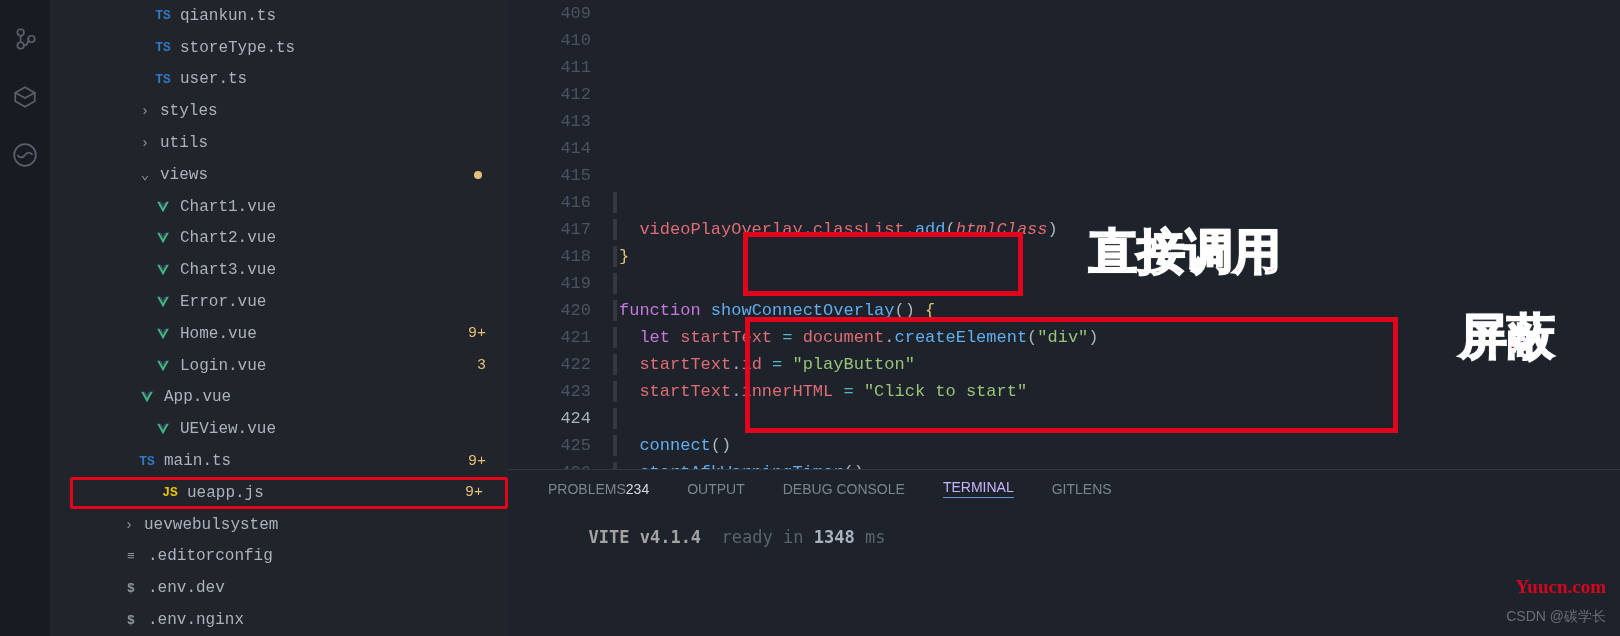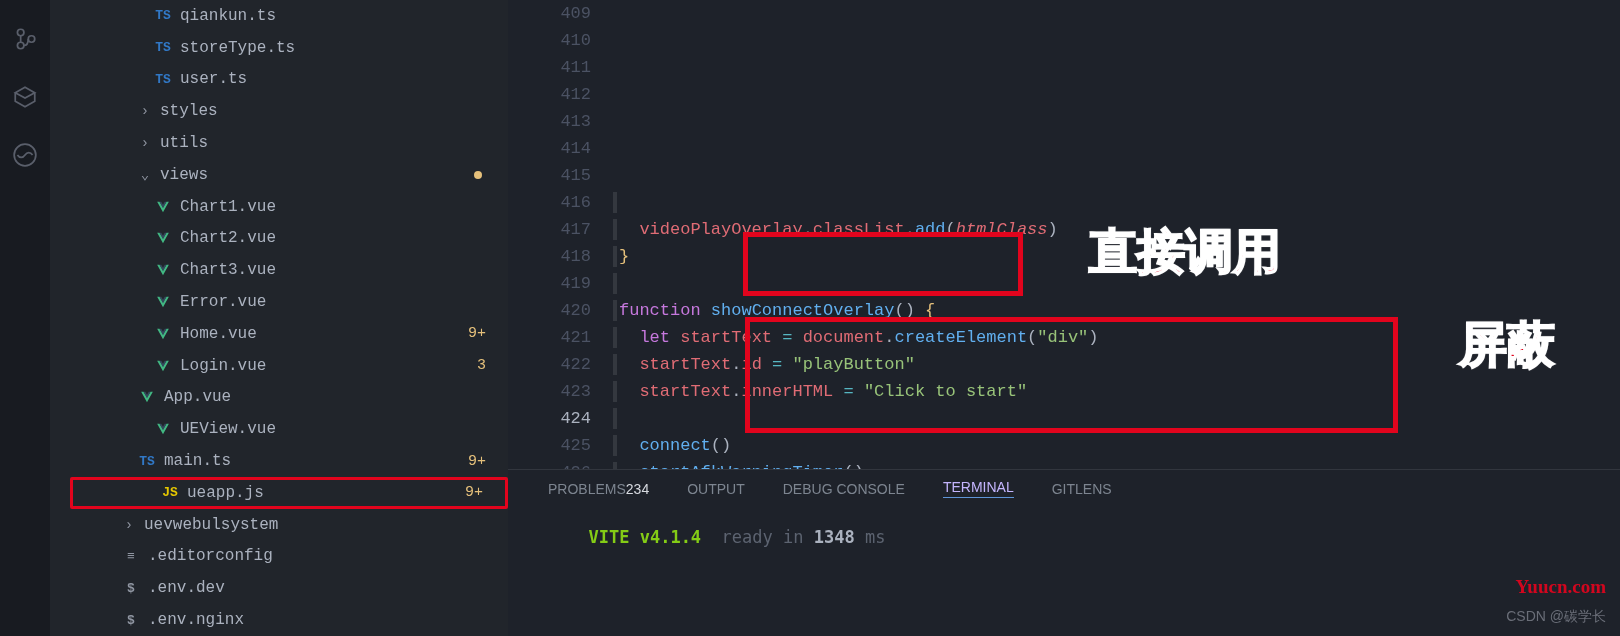--- a/index.html
+++ b/index.html
@@ -166,21 +166,21 @@
   .ptab { cursor: pointer; display:flex; align-items:center; gap:0; }
   .ptab.active { color: #c4b5fd; border-bottom: 1px solid #5f95d7; padding-bottom:2px; }
   .pbadge { color: #d7dae0; }
 
   .terminal {
     flex: 1;
     padding: 20px 60px;
     font-size: 17px;
     font-family: Consolas, monospace;
   }
-  .t-green { color: #84cc16; font-weight: bold; }
+  .t-green { color: #a3a3a3; font-weight: bold; }
   .t-dim { color: #5c6370; }
   .t-w { color: #abb2bf; font-weight: bold; }
 
   .watermark1 {
     position: absolute;
     right: 14px;
     bottom: 38px;
     color: #e2041d;
     font-weight: bold;
     font-size: 19px;
@@ -389,21 +389,21 @@
         <div class="ln">423</div>
         <div class="ln active">424</div>
         <div class="ln">425</div>
         <div class="ln">426</div>
       </div>
     <div class="code" id="code"><div class="curline" style="top: 405px;"></div>
       
       <div class="redbox" id="box1" style="top: 232px; left: 130px; width: 280px; height: 64px;"></div>
       <div class="redbox" id="box2" style="top: 317px; left: 132px; width: 653px; height: 116px;"></div>
       <div class="anno" style="top:238px; left:430px;">直接调用</div>
-      <div class="anno" style="top:331px; left:800px;font-family:Liberation Serif, serif;">屏蔽</div>
+      <div class="anno" style="top:323px; left:800px;font-family:Liberation Serif, serif;">屏蔽</div>
     <div class="codeline"><span class="edge"></span></div><div class="codeline"><span class="edge"></span>  <span class="k-red">videoPlayOverlay</span><span class="k-txt">.</span><span class="k-red">classList</span><span class="k-txt">.</span><span class="k-blue">add</span><span class="k-txt">(</span><span class="k-red"><i>htmlClass</i></span><span class="k-txt">)</span></div><div class="codeline"><span class="edge"></span><span class="k-ylw">}</span></div><div class="codeline"><span class="edge"></span></div><div class="codeline"><span class="edge"></span><span class="k-pur">function</span> <span class="k-blue">showConnectOverlay</span><span class="k-txt">()</span> <span class="k-ylw">{</span></div><div class="codeline"><span class="edge"></span>  <span class="k-pur">let</span> <span class="k-red">startText</span> <span class="k-cyan">=</span> <span class="k-red">document</span><span class="k-txt">.</span><span class="k-blue">createElement</span><span class="k-txt">(</span><span class="k-str">"div"</span><span class="k-txt">)</span></div><div class="codeline"><span class="edge"></span>  <span class="k-red">startText</span><span class="k-txt">.</span><span class="k-red">id</span> <span class="k-cyan">=</span> <span class="k-str">"playButton"</span></div><div class="codeline"><span class="edge"></span>  <span class="k-red">startText</span><span class="k-txt">.</span><span class="k-red">innerHTML</span> <span class="k-cyan">=</span> <span class="k-str">"Click to start"</span></div><div class="codeline"><span class="edge"></span></div><div class="codeline"><span class="edge"></span>  <span class="k-blue">connect</span><span class="k-txt">()</span></div><div class="codeline"><span class="edge"></span>  <span class="k-blue">startAfkWarningTimer</span><span class="k-txt">()</span></div></div>
   </div>
 
   <div class="panel-tabs">
     <div class="ptab">
       <span>PROBLEMS</span>
       <span class="pbadge">234</span>
     </div>
     <div class="ptab">OUTPUT</div>
     <div class="ptab">DEBUG CONSOLE</div>

